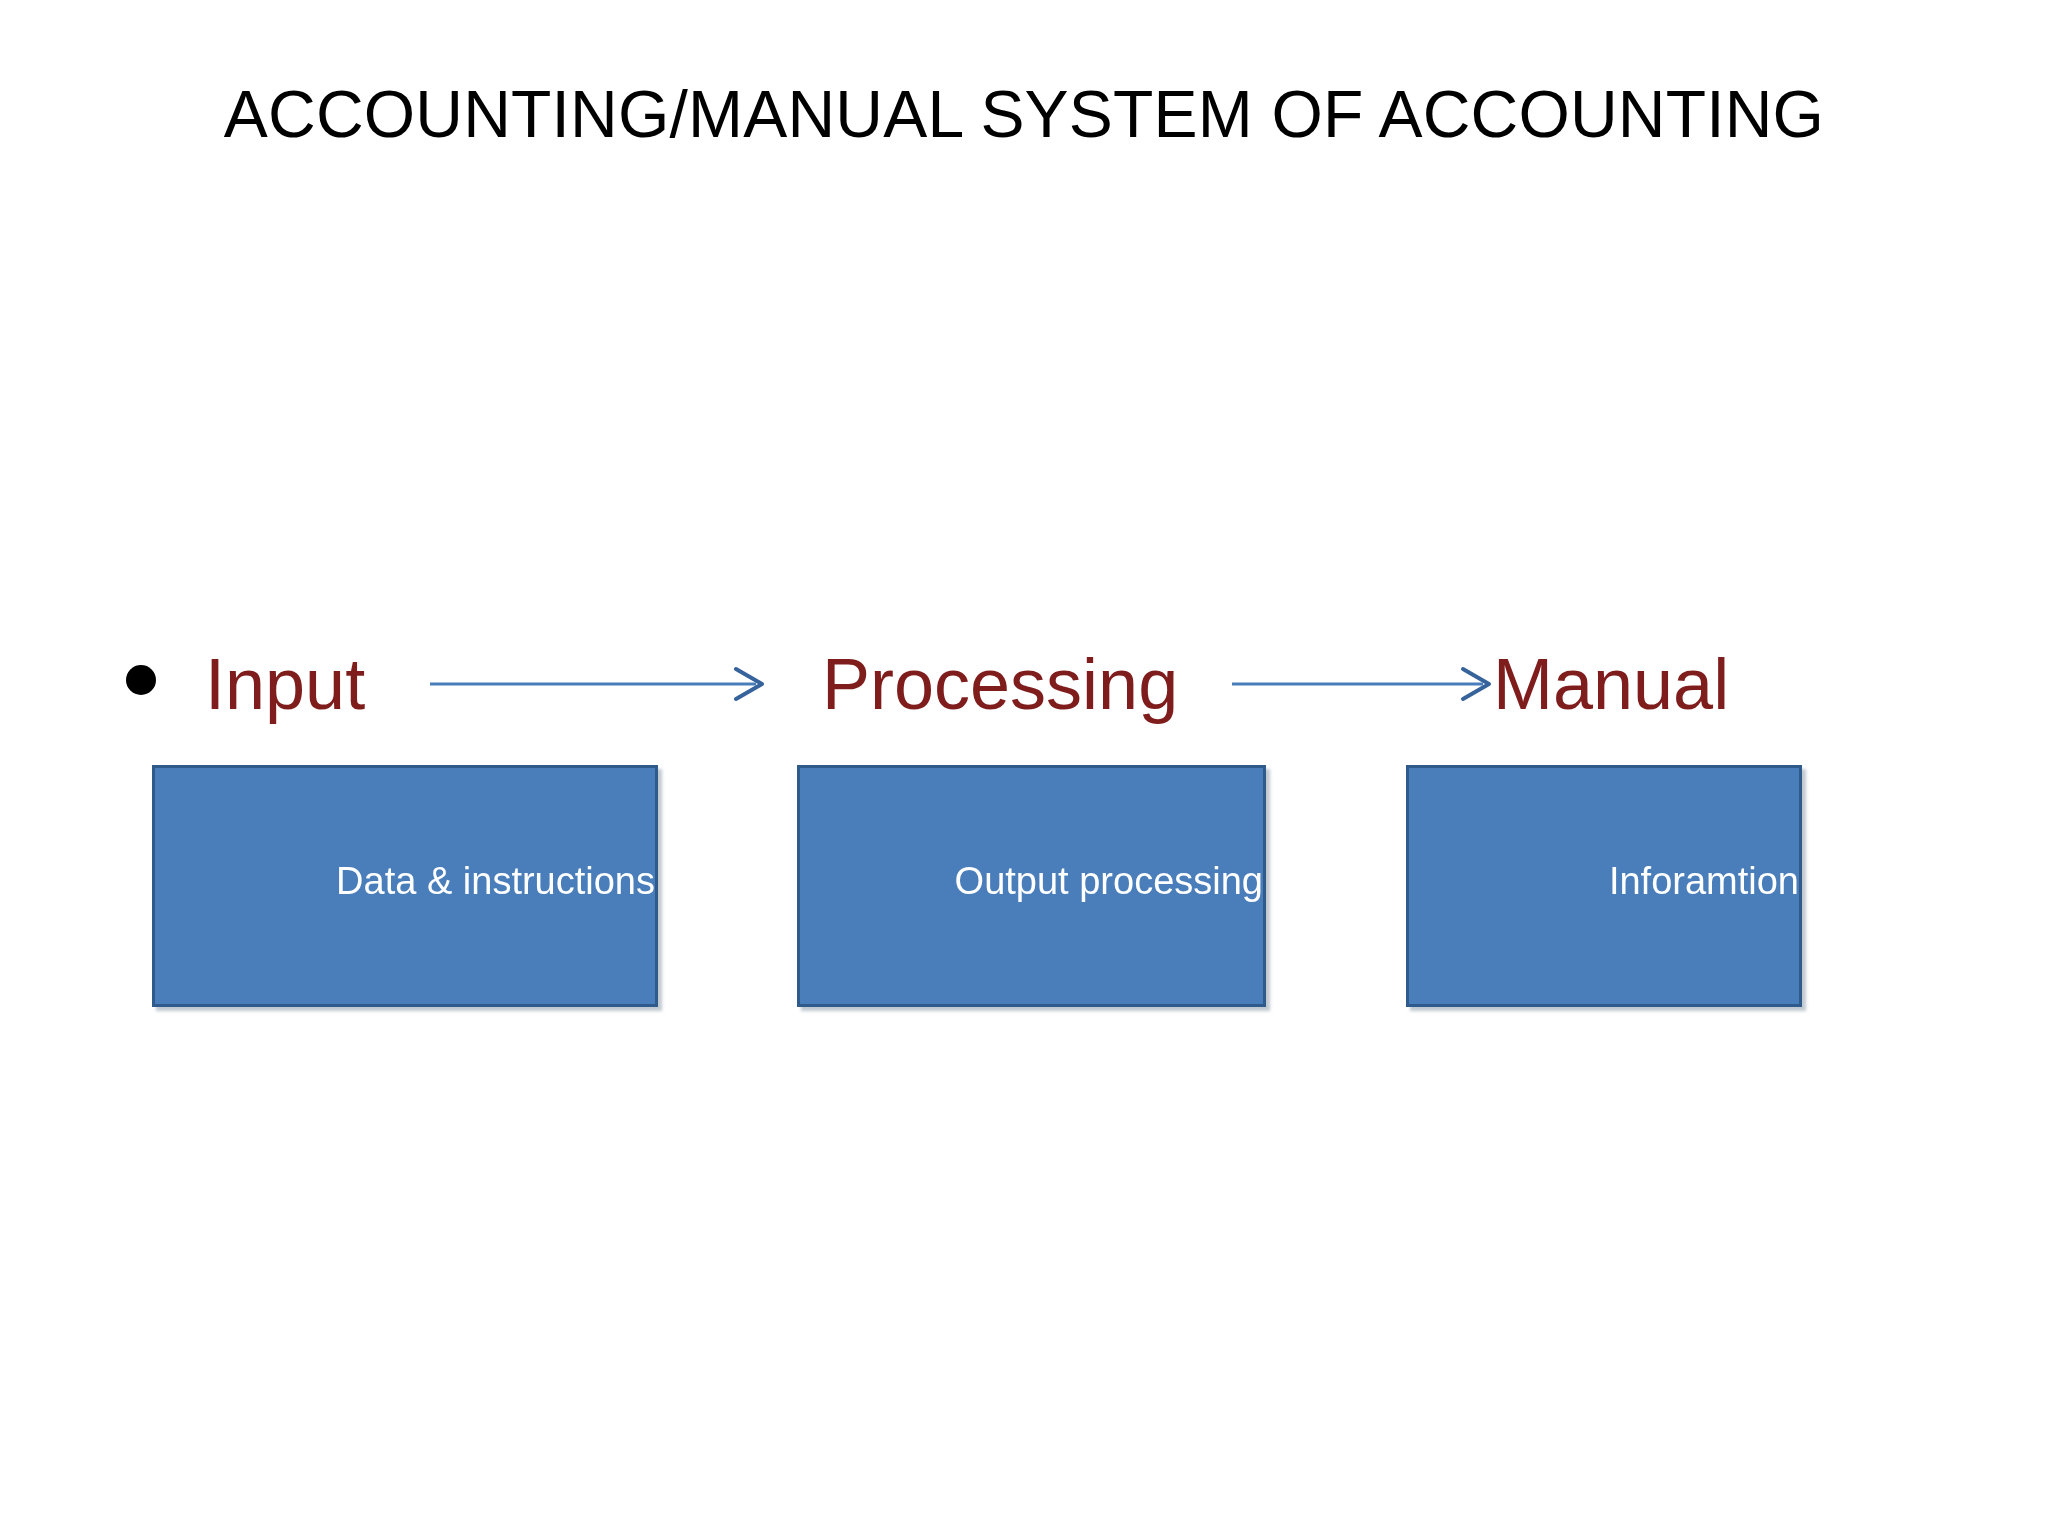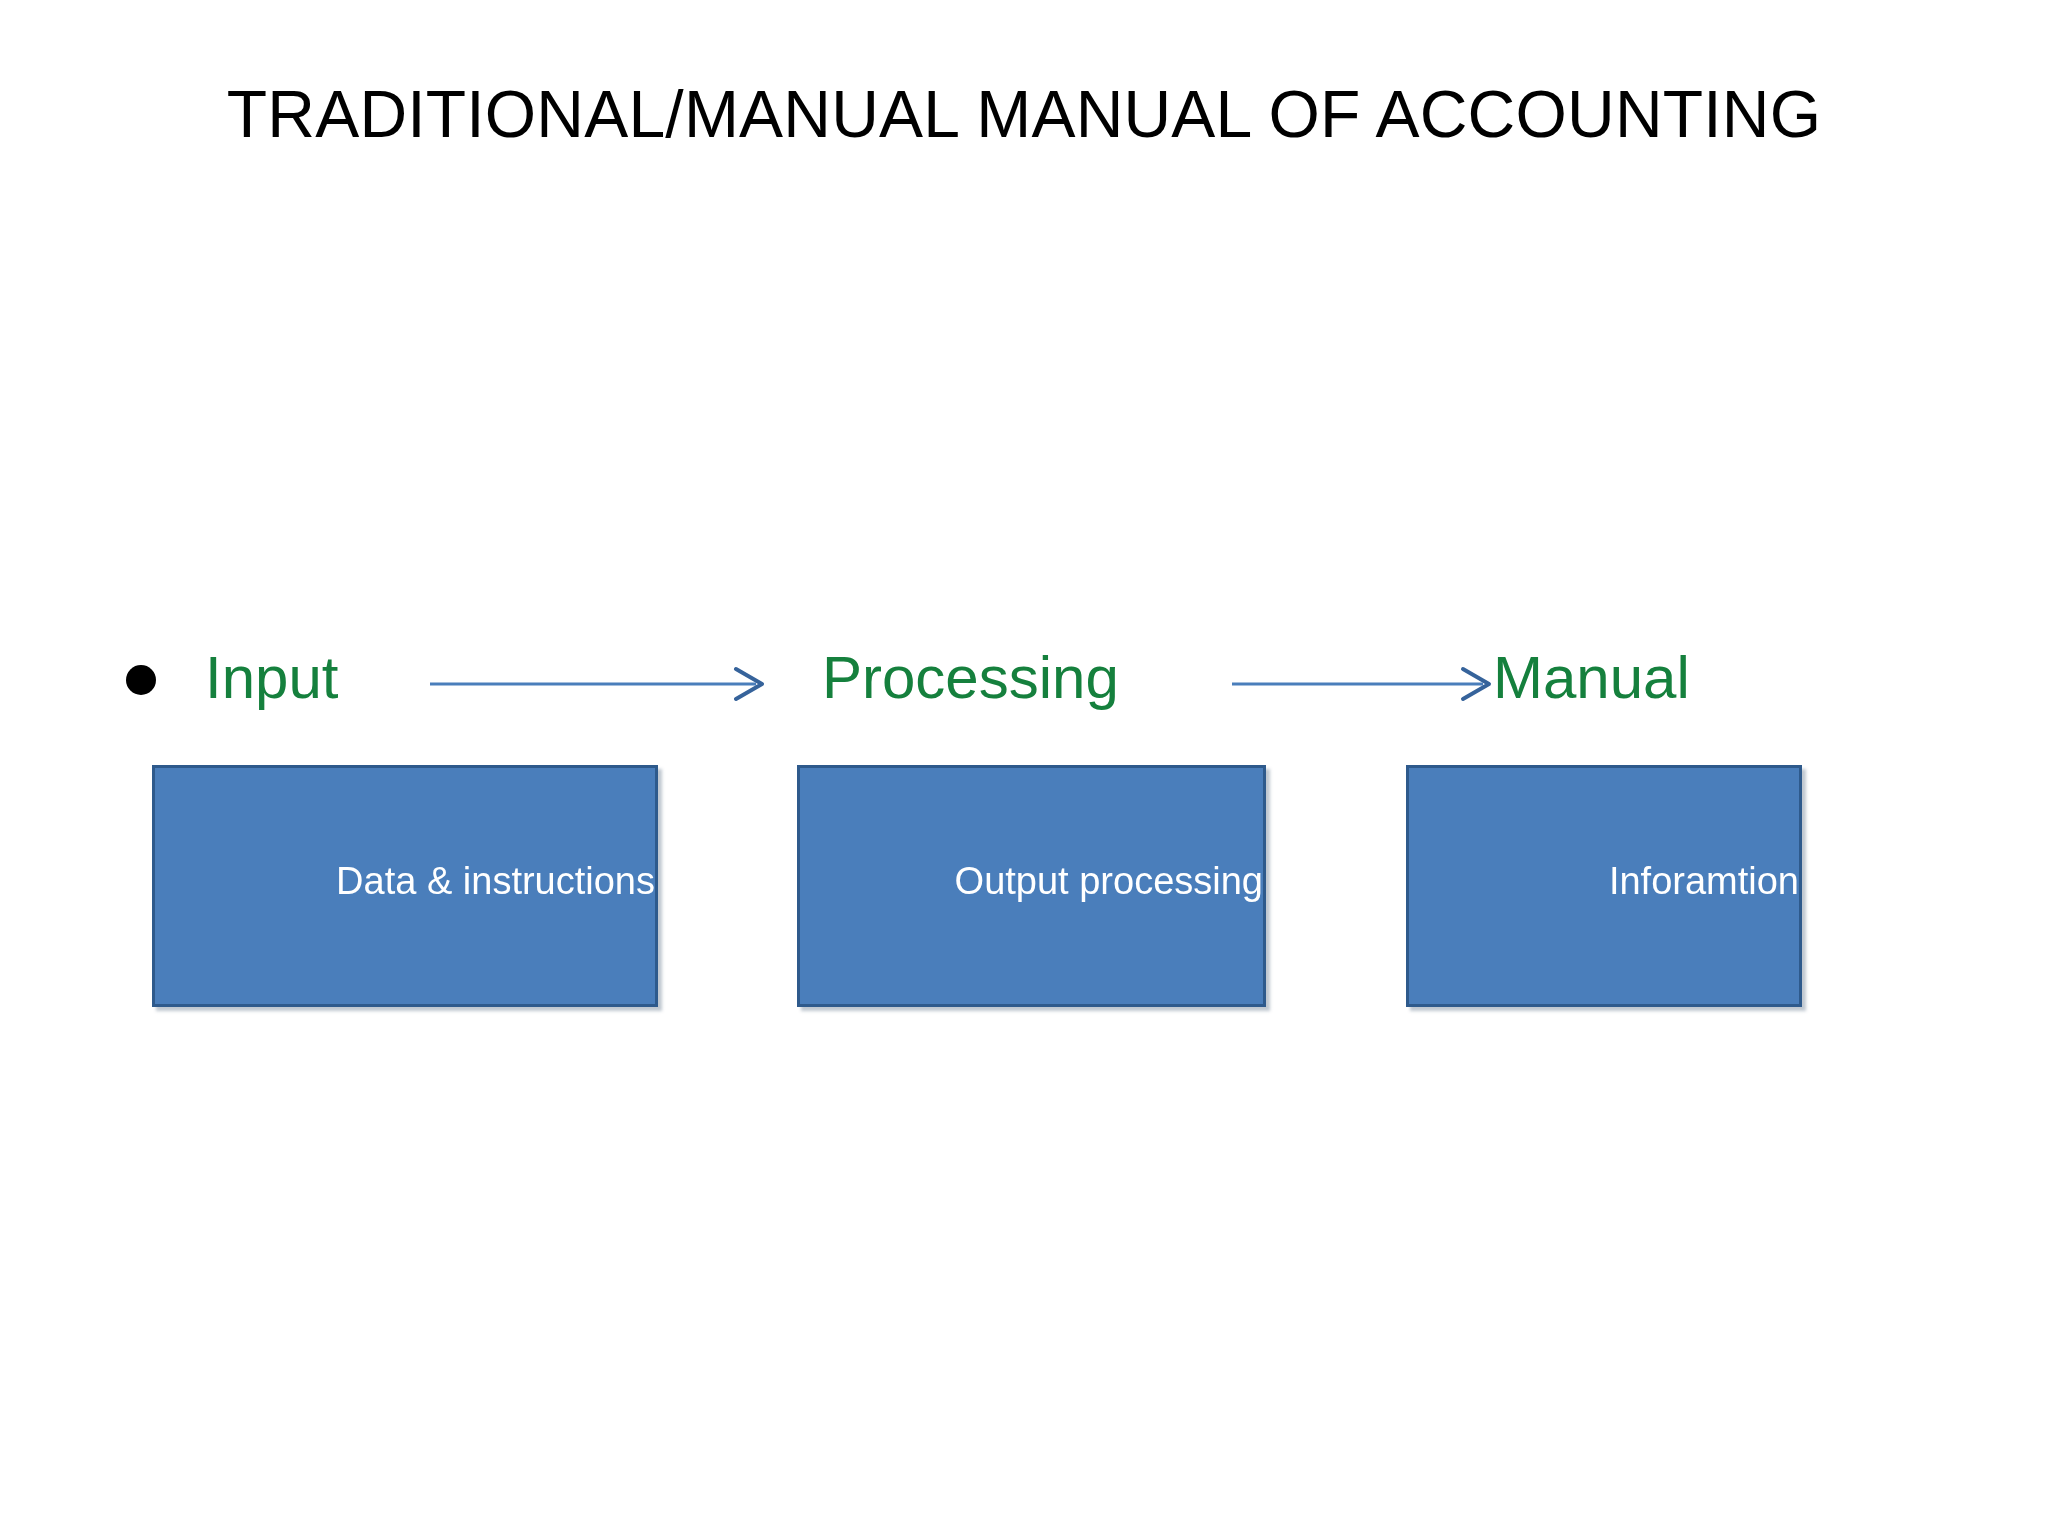--- a/index.html
+++ b/index.html
@@ -42,24 +42,24 @@
     top: 665px;
     width: 30px;
     height: 30px;
     border-radius: 50%;
     background: #000000;
   }
 
   .stage-label {
     position: absolute;
     font-family: "Liberation Sans", sans-serif;
-    font-size: 60px;
+    font-size: 72px;
     font-weight: 400;
     line-height: 1;
-    color: #15803d;
+    color: #7f1d1d;
     white-space: nowrap;
   }
   .stage-label.input      { left: 205px;  top: 648px; }
   .stage-label.processing { left: 822px;  top: 648px; }
   .stage-label.output     { left: 1493px; top: 648px; }
 
   .flow-arrow {
     position: absolute;
     top: 664px;
     height: 40px;
@@ -96,21 +96,21 @@
     
     position: relative;
     top: -4px;
   }
 </style>
 </head>
 <body>
 
 <div class="slide">
 
-  <div class="slide-title">TRADITIONAL/MANUAL MANUAL OF ACCOUNTING</div>
+  <div class="slide-title">ACCOUNTING/MANUAL SYSTEM OF ACCOUNTING</div>
 
   <div class="bullet-marker"></div>
 
   <div class="stage-label input">Input</div>
 
   <div class="flow-arrow arrow-1">
     <svg viewBox="0 0 340 40" preserveAspectRatio="none">
       <line x1="0" y1="20" x2="326" y2="20" stroke="#4A7EBB" stroke-width="3"></line>
       <polyline points="306,5 332,20 306,35" fill="none" stroke="#36639B" stroke-width="4" stroke-linecap="round" stroke-linejoin="round"></polyline>
     </svg>

